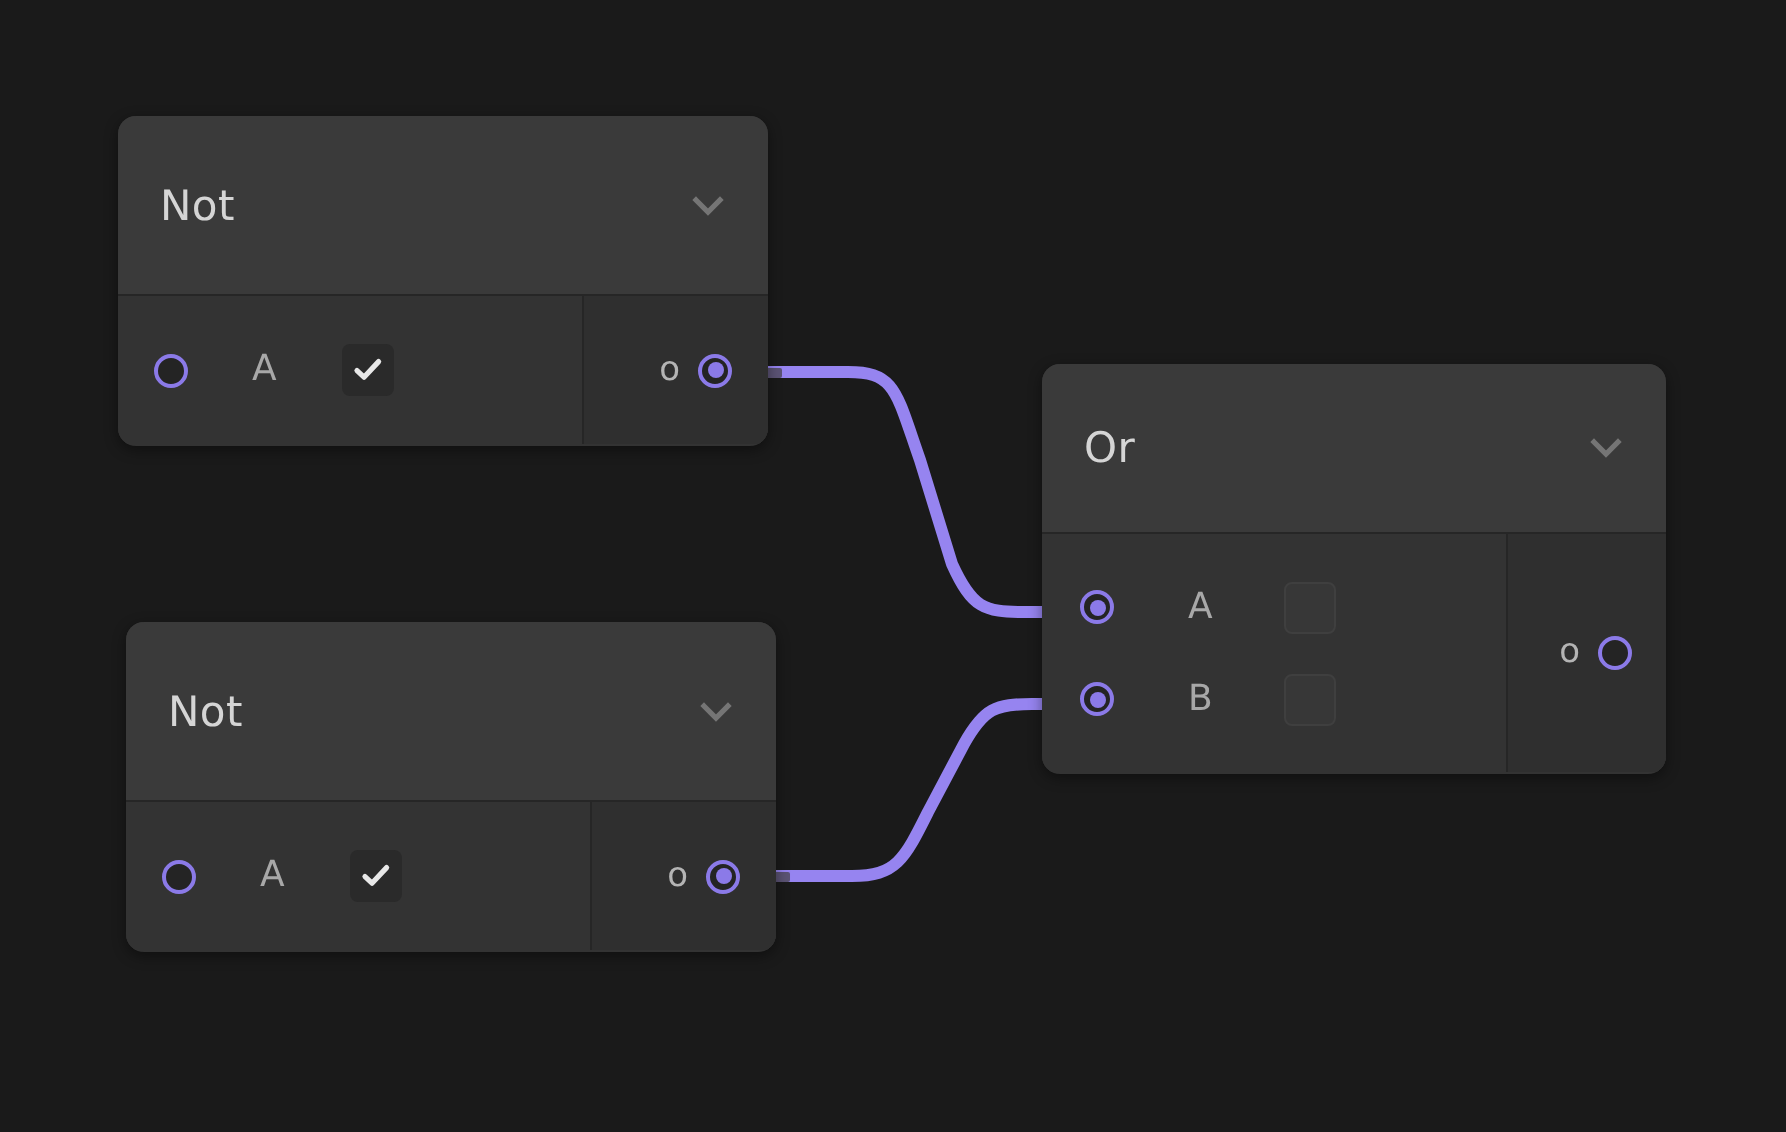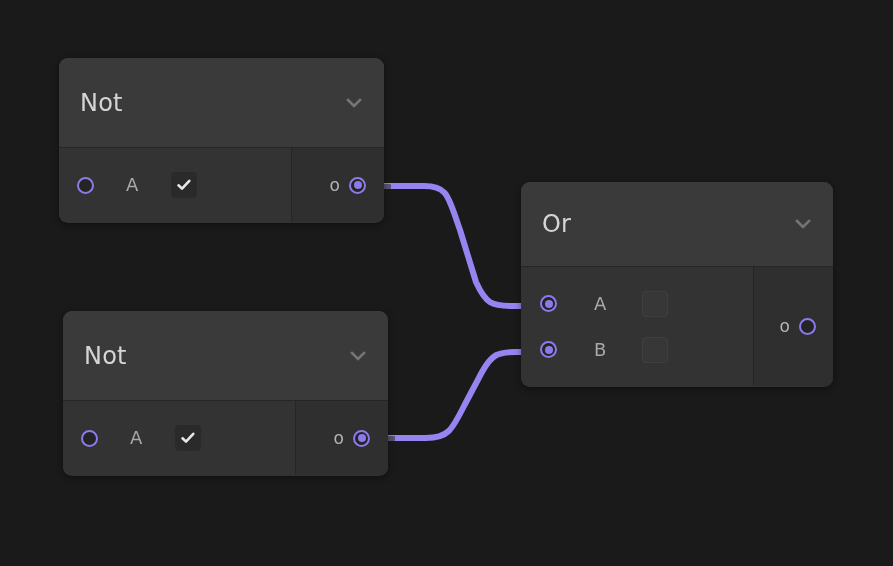--- a/index.html
+++ b/index.html
@@ -42,21 +42,21 @@
   .node-header {
     background: #3a3a3a;
     display: flex;
     align-items: center;
     justify-content: space-between;
     box-sizing: border-box;
     border-bottom: 1px solid #262626;
   }
   .node-title {
     color: #d5d5d5;
-    font-size: 24px;
+    font-size: 21px;
     letter-spacing: 0.2px;
     white-space: nowrap;
   }
   .chevron-icon {
     width: 20px;
     height: 20px;
     flex: none;
     opacity: 0.62;
   }
   .chevron-icon svg { display: block; }

